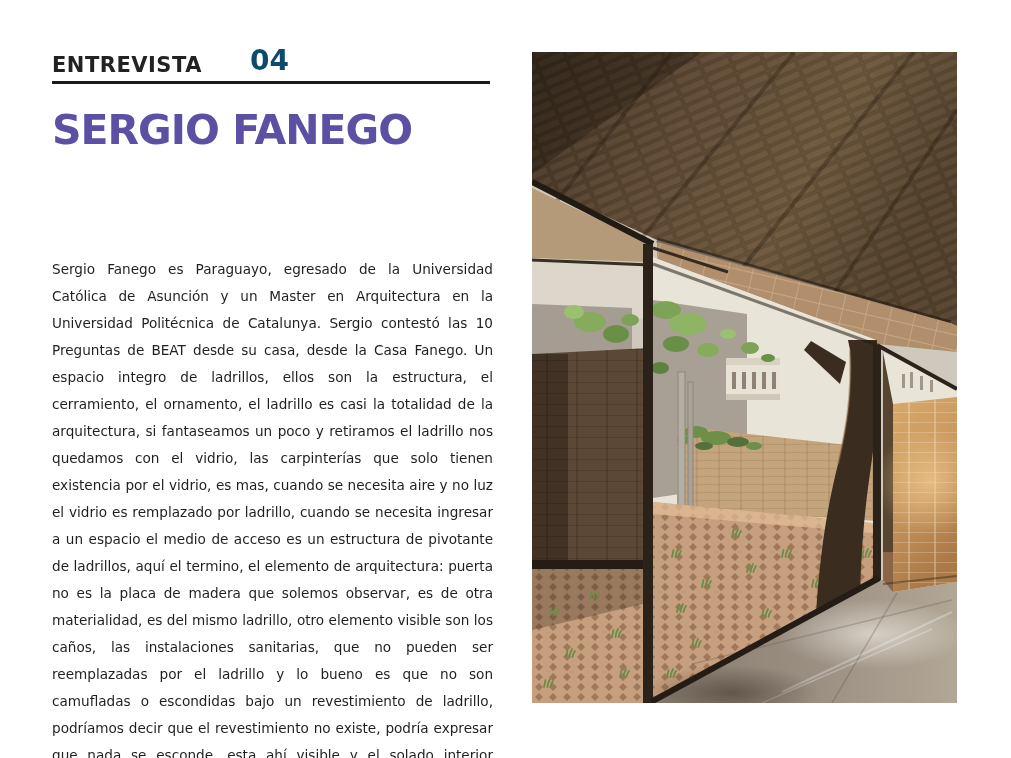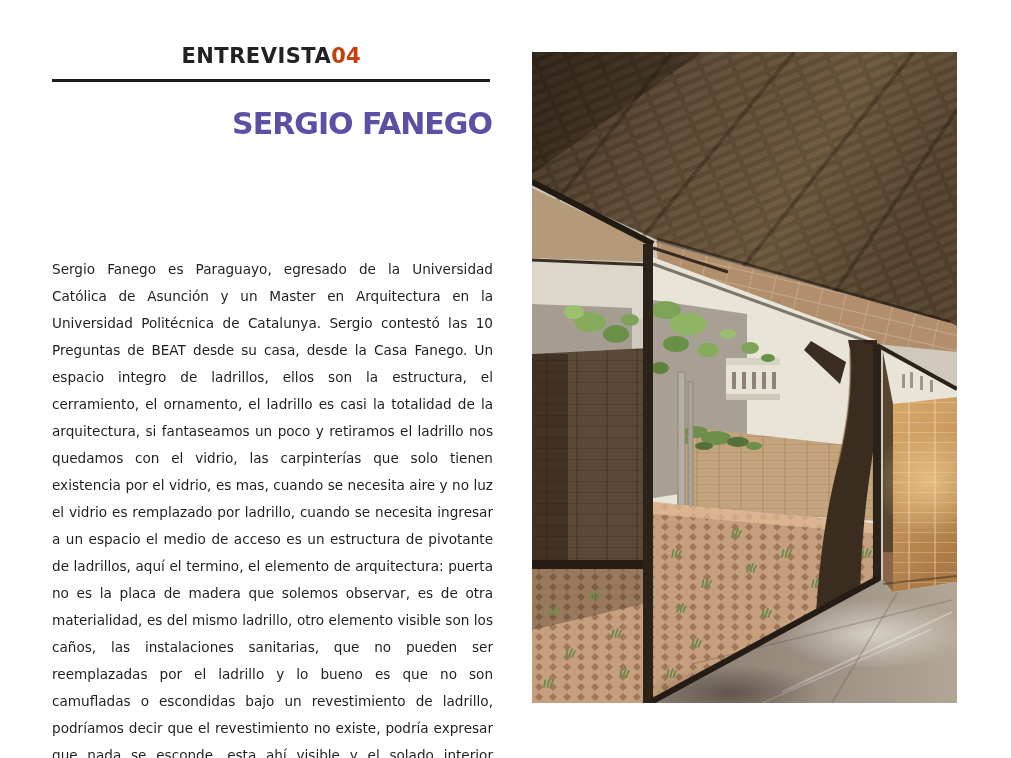--- a/index.html
+++ b/index.html
@@ -4,32 +4,32 @@
 <style>
   html,body{margin:0;padding:0;}
   body{
     width:1011px;height:758px;background:#ffffff;
     font-family:"DejaVu Sans","Liberation Sans",sans-serif;
     position:relative;overflow:hidden;
   }
   .page{position:absolute;inset:0;width:1011px;height:758px;background:#fff;}
   .header{
     position:absolute;left:52px;top:44px;width:438px;
-    display:flex;justify-content:center;align-items:flex-end;
-    padding-bottom:11px;border-bottom:3px solid #1b1b1b;
+    display:flex;justify-content:flex-start;align-items:flex-end;
+    padding-bottom:4px;border-bottom:3px solid #1b1b1b;
   }
   .kicker{
     font-size:21px;font-weight:bold;color:#222;letter-spacing:.5px;
   }
   .pagenum{
-    font-size:21px;font-weight:bold;color:#c2410c;
+    font-size:28px;font-weight:bold;color:#0c4a6e;margin-left:48px;
   }
   .title{
     position:absolute;left:52px;top:106px;width:440px;
-    text-align:right;font-size:30px;font-weight:bold;
+    text-align:left;font-size:41px;font-weight:bold;
     letter-spacing:-1px;color:#5c50a4;white-space:nowrap;
   }
   .body-text{
     position:absolute;left:52px;top:242px;width:441px;
     font-size:13.6px;line-height:27px;color:#1f1f1f;
     text-align:justify;
   }
   .photo{
     position:absolute;left:532px;top:52px;width:425px;height:651px;
     background:#d8d3c8;

